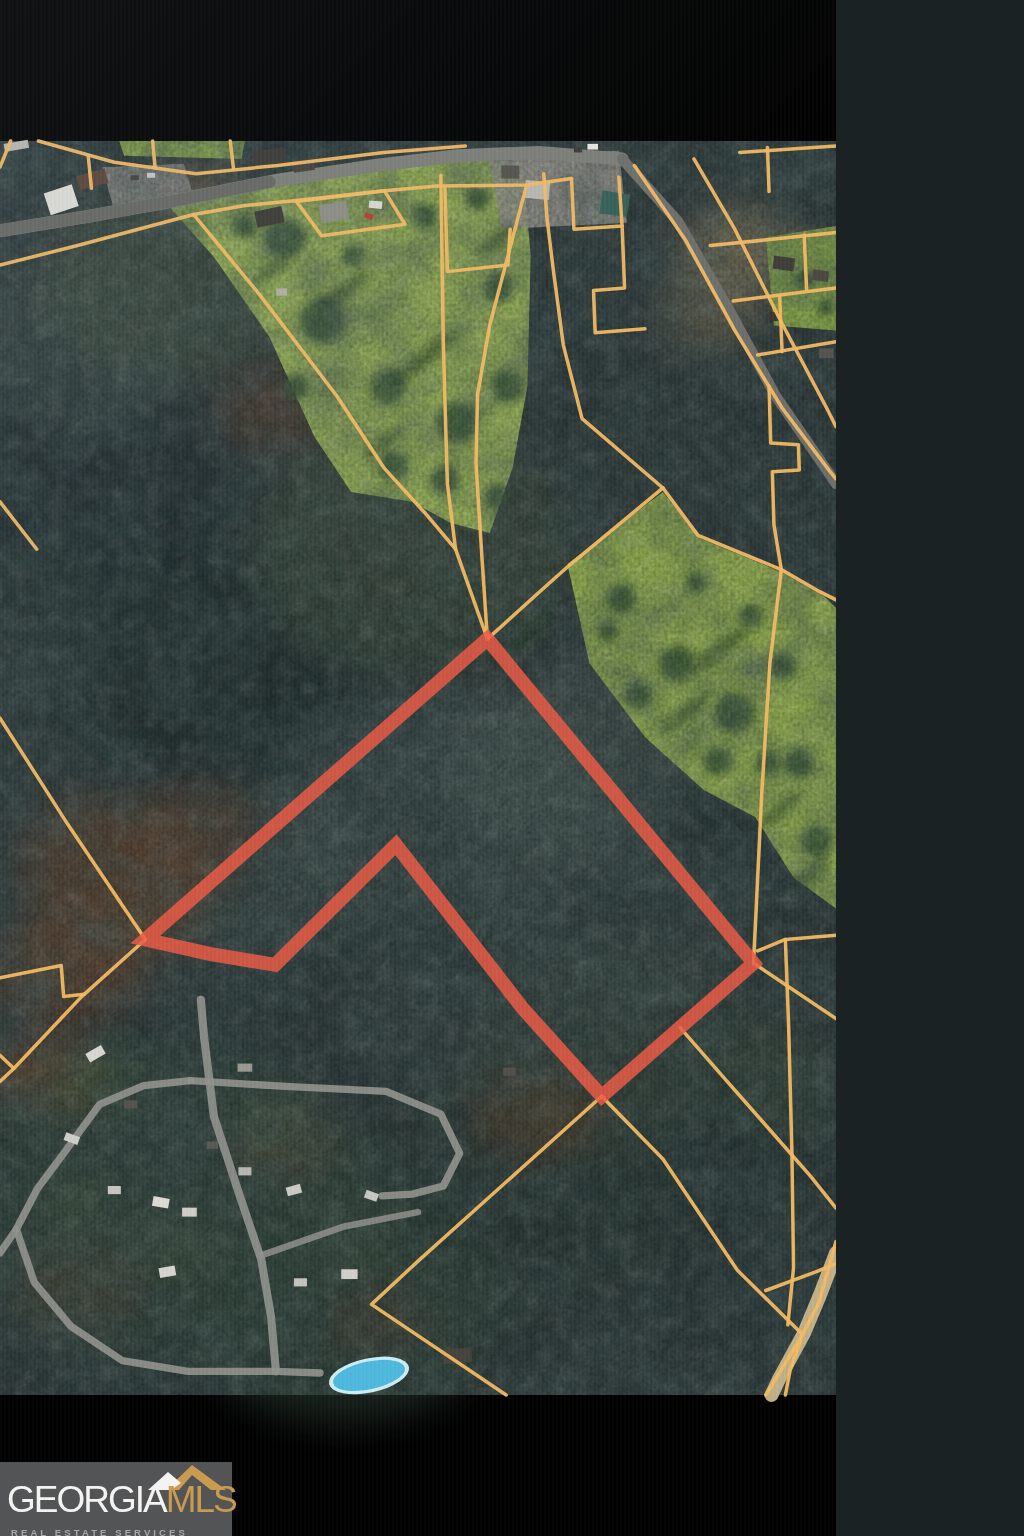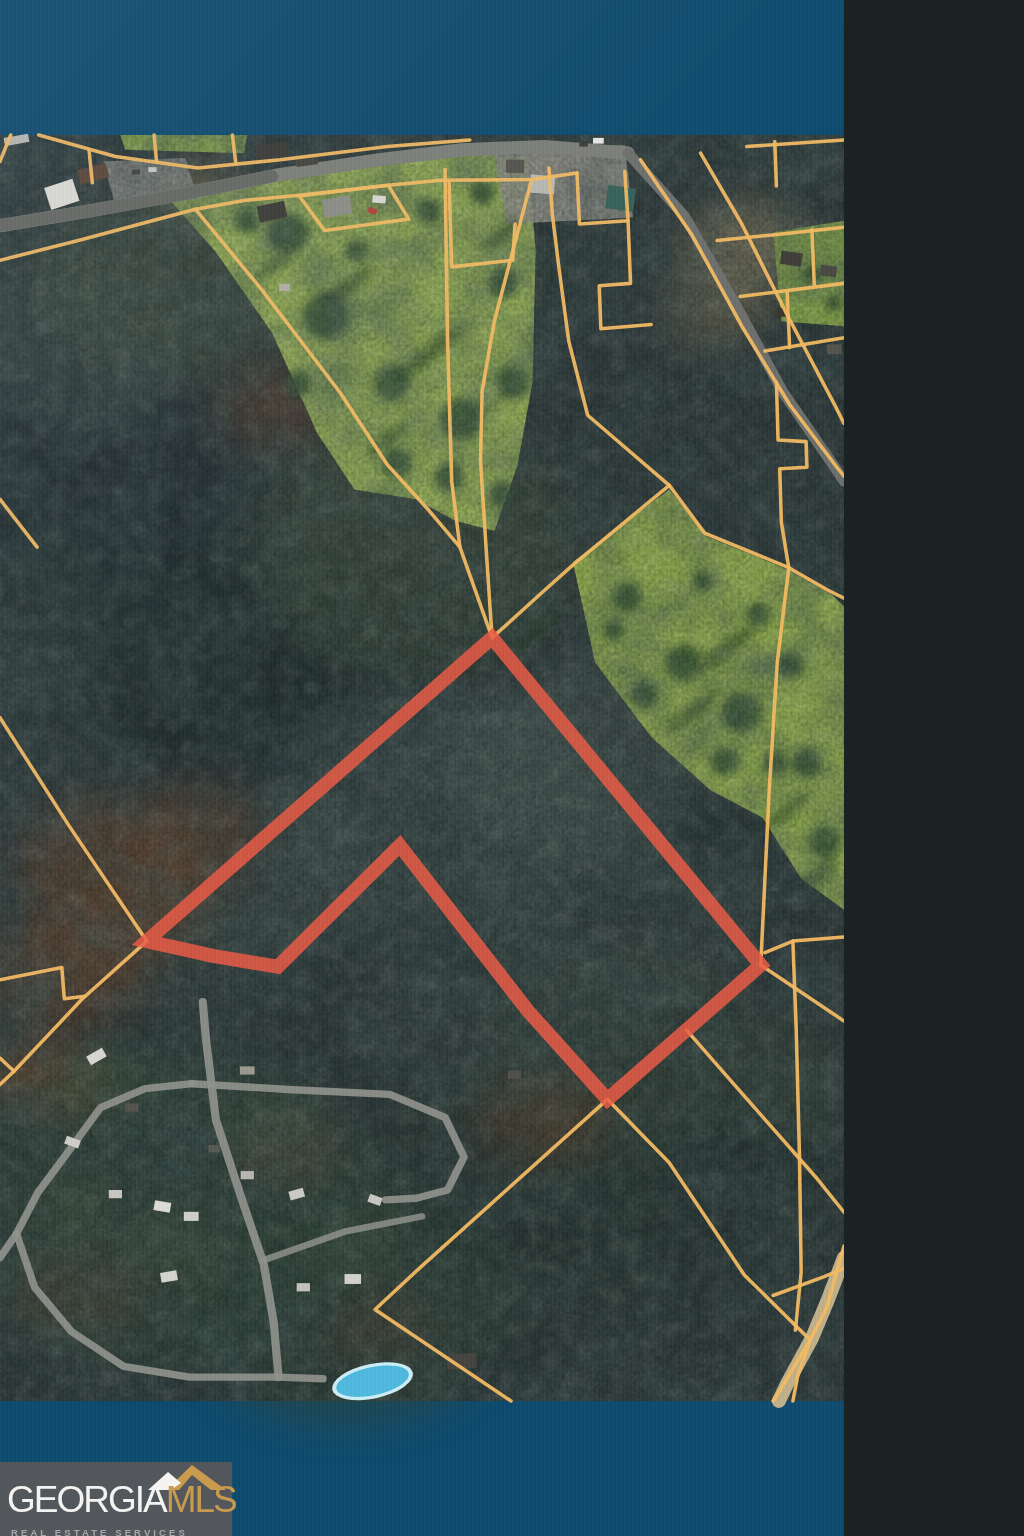--- a/index.html
+++ b/index.html
@@ -1,17 +1,17 @@
 <!DOCTYPE html>
 <html><head>
 <meta charset="utf-8">
 <style>
   html,body{margin:0;padding:0;background:#1b2224;}
   .stage{position:relative;width:836px;height:1536px;overflow:hidden;
-         font-family:"Liberation Sans",sans-serif;background:#0c4a6e;padding-left:8px;}
+         font-family:"Liberation Sans",sans-serif;background:#000000;}
   #map-svg{position:absolute;left:0;top:0;width:100%;height:100%;display:block;}
   .stripes{position:absolute;inset:0;pointer-events:none;
            background:repeating-linear-gradient(90deg,rgba(255,255,255,0.02) 0 2px,rgba(0,0,0,0.015) 2px 4px);}
   .haze{position:absolute;inset:0;pointer-events:none;
         background:linear-gradient(135deg,rgba(150,170,185,0.10),rgba(150,170,185,0) 45%);}
   .wm{position:absolute;left:0;top:1462px;width:232px;height:74px;}
   .wm-box{position:absolute;inset:0;}
   .wm-roof{position:absolute;left:148px;top:1px;width:78px;height:27px;}
   .wm-brand{position:absolute;left:7px;top:19px;font-size:37px;line-height:1;
             letter-spacing:-2px;font-weight:400;white-space:nowrap;}

